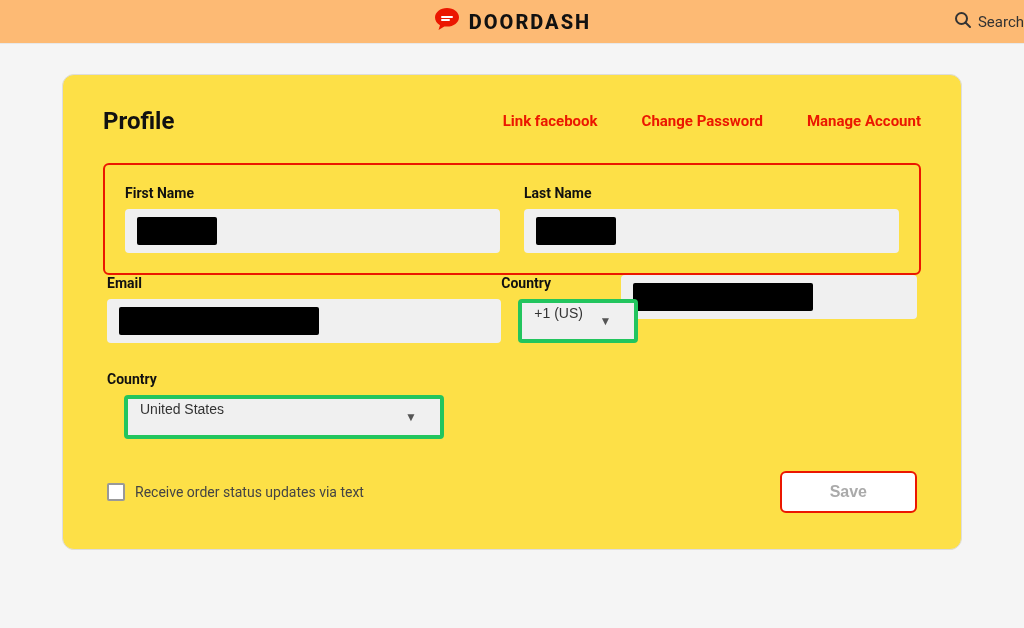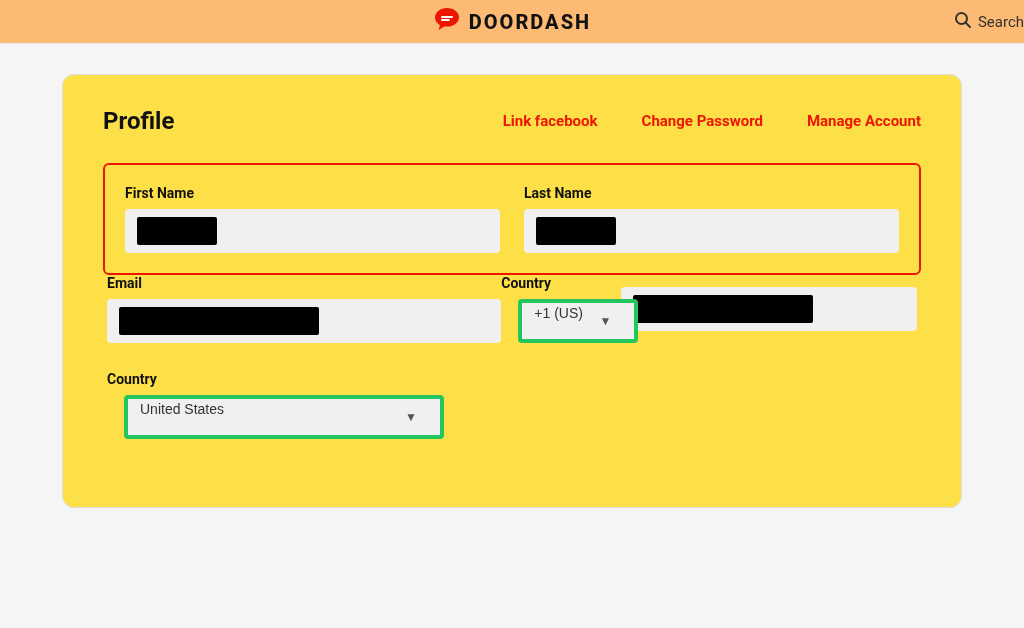--- a/index.html
+++ b/index.html
@@ -104,21 +104,21 @@
       font-size: 14px;
       font-weight: 700;
       color: #111;
       margin-bottom: 8px;
     }
 
     
     .details-row {
       display: flex;
       gap: 0;
-      align-items: center;
+      align-items: flex-start;
       margin-bottom: 28px;
       padding: 0 4px;
     }
     .details-row .field-group.email {
       flex: 2;
     }
     .details-row .field-group.country-code {
       flex: 0 0 120px;
     }
     .details-row .field-group.phone {
@@ -312,15 +312,22 @@
             <option>United States</option>
             <option>Canada</option>
             <option>United Kingdom</option>
             <option>Australia</option>
           </select>
           <span class="select-chevron">▼</span>
         </div>
       </div>
     </div>
 
+    <div class="bottom-row">
+      <label class="checkbox-label">
+        <input type="checkbox" class="checkbox-input" style="">
+        <span>Receive order status updates via text</span>
+      </label>
+      <button class="save-button">Save</button>
+    </div>
 
   </div>
 </div>
 
 </body></html>

